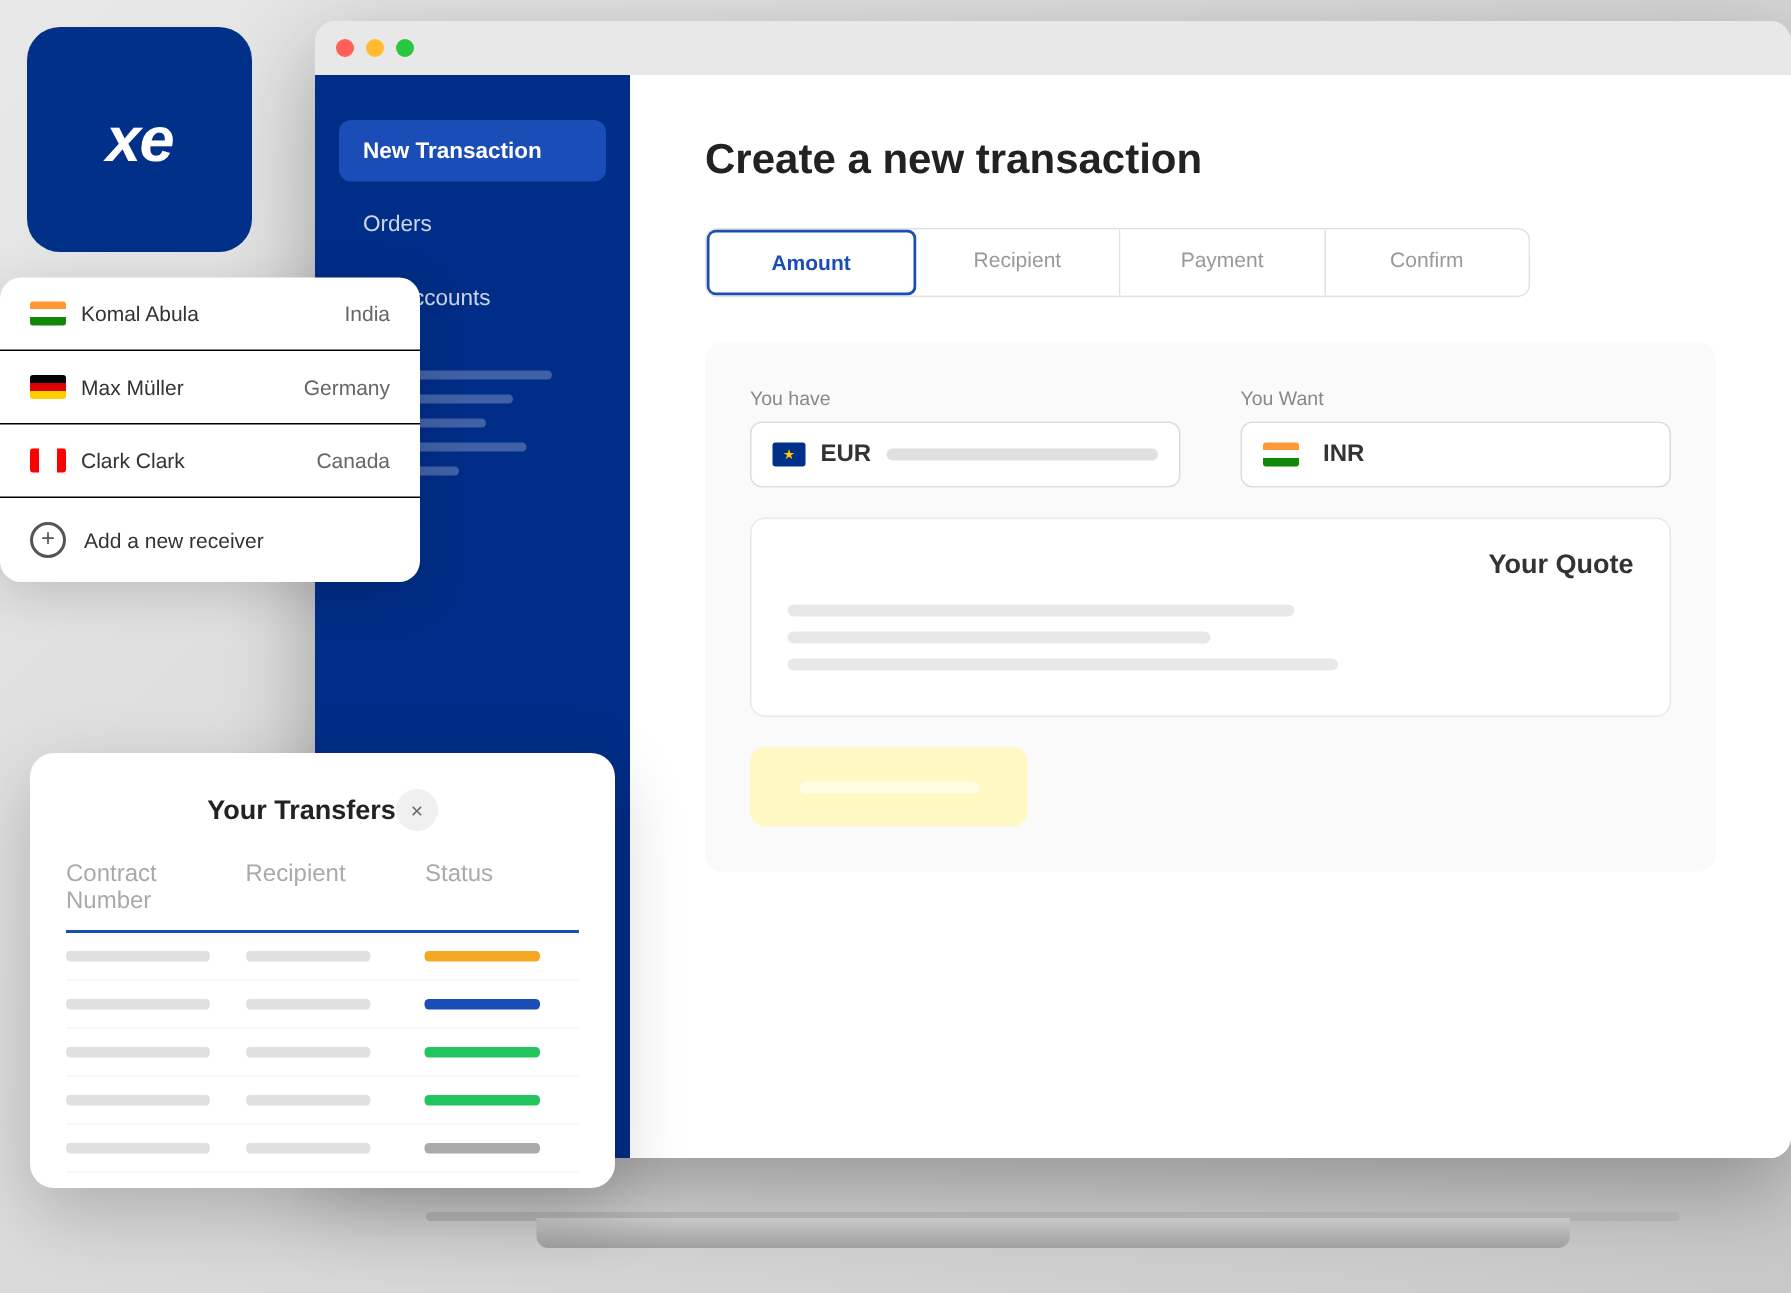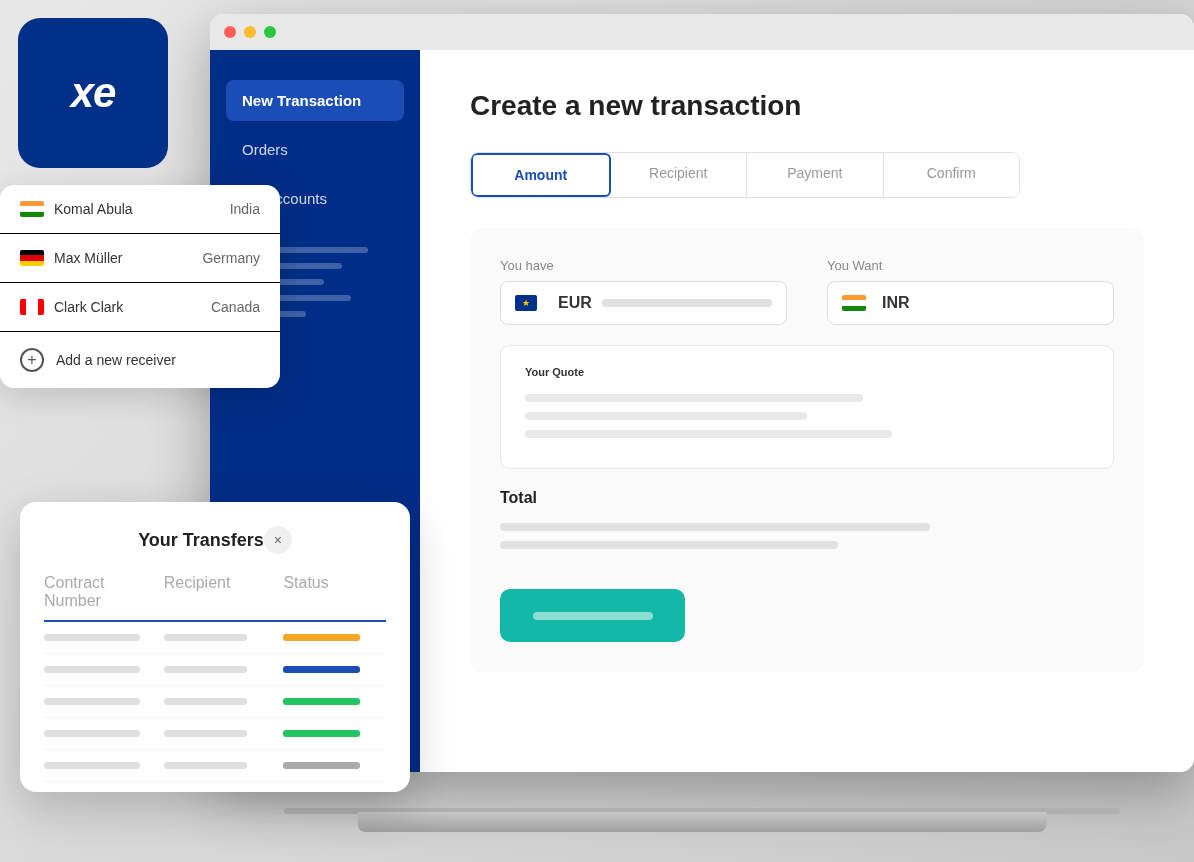--- a/index.html
+++ b/index.html
@@ -274,40 +274,40 @@
       background: white;
       border: 1px solid #ddd;
       border-radius: 8px;
       padding: 12px 14px;
       gap: 10px;
     }
     .currency-code {
       font-size: 16px;
       font-weight: 600;
       color: #333;
-      margin-left: 11px;
     }
     .currency-input-bar {
       flex: 1;
       height: 8px;
       background: #e0e0e0;
       border-radius: 4px;
     }
     .quote-section {
       background: white;
       border-radius: 10px;
       border: 1px solid #e8e8e8;
       padding: 20px 24px;
       margin-top: 10px;
     }
     .quote-title {
-      font-size: 11px;
+      font-size: 18px;
       font-weight: 600;
       color: #333;
       margin-bottom: 16px;
+      text-align: right;
     }
     .quote-bar {
       height: 8px;
       background: #e8e8e8;
       border-radius: 4px;
       margin-bottom: 10px;
     }
     .quote-bar:nth-child(2) { width: 60%; }
     .quote-bar:nth-child(3) { width: 50%; }
     .quote-bar:nth-child(4) { width: 65%; }
@@ -324,21 +324,21 @@
     .total-bar {
       height: 8px;
       background: #e0e0e0;
       border-radius: 4px;
       margin-bottom: 10px;
     }
     .total-bar:nth-child(2) { width: 70%; }
     .total-bar:nth-child(3) { width: 55%; }
 
     .submit-btn {
-      background: #14b8a6;
+      background: #fef9c3;
       color: transparent;
       border: none;
       border-radius: 10px;
       padding: 18px 60px;
       font-size: 15px;
       font-weight: 600;
       cursor: pointer;
       margin-top: 20px;
       position: relative;
       overflow: hidden;
@@ -523,25 +523,20 @@
             </div>
           </div>
           
           <div class="quote-section">
             <div class="quote-title">Your Quote</div>
             <div class="quote-bar"></div>
             <div class="quote-bar"></div>
             <div class="quote-bar"></div>
           </div>
           
-          <div class="total-section">
-            <div class="total-label">Total</div>
-            <div class="total-bar"></div>
-            <div class="total-bar"></div>
-          </div>
           <button class="submit-btn">Continue</button>
         </div>
       </div>
     </div>
   </div>
   <div class="laptop-hinge"></div>
   <div class="laptop-base"></div>
 </div>
 
 <div class="transfers-modal">

